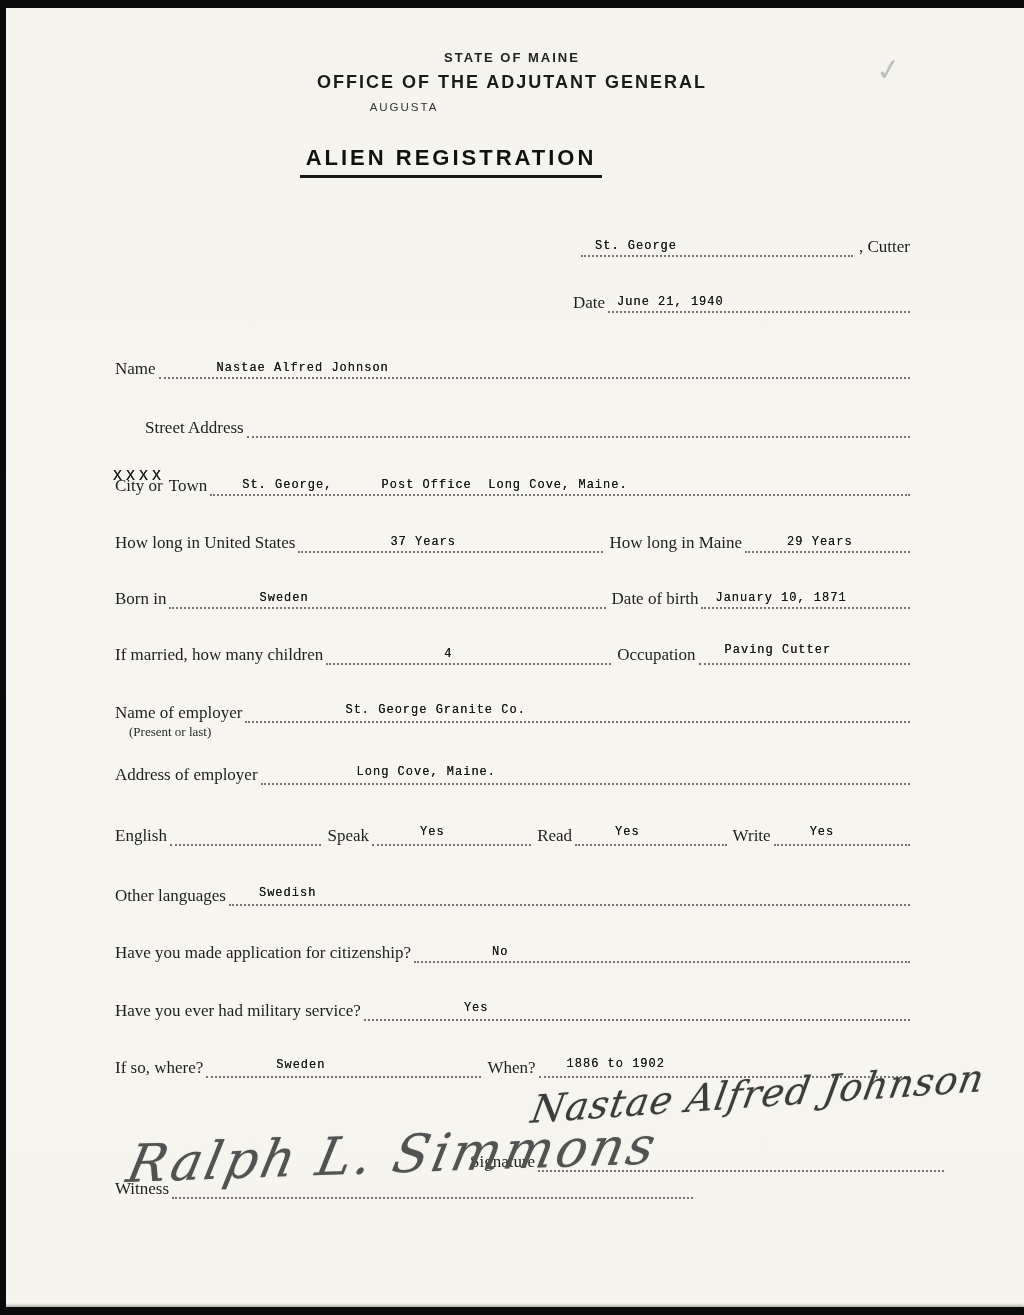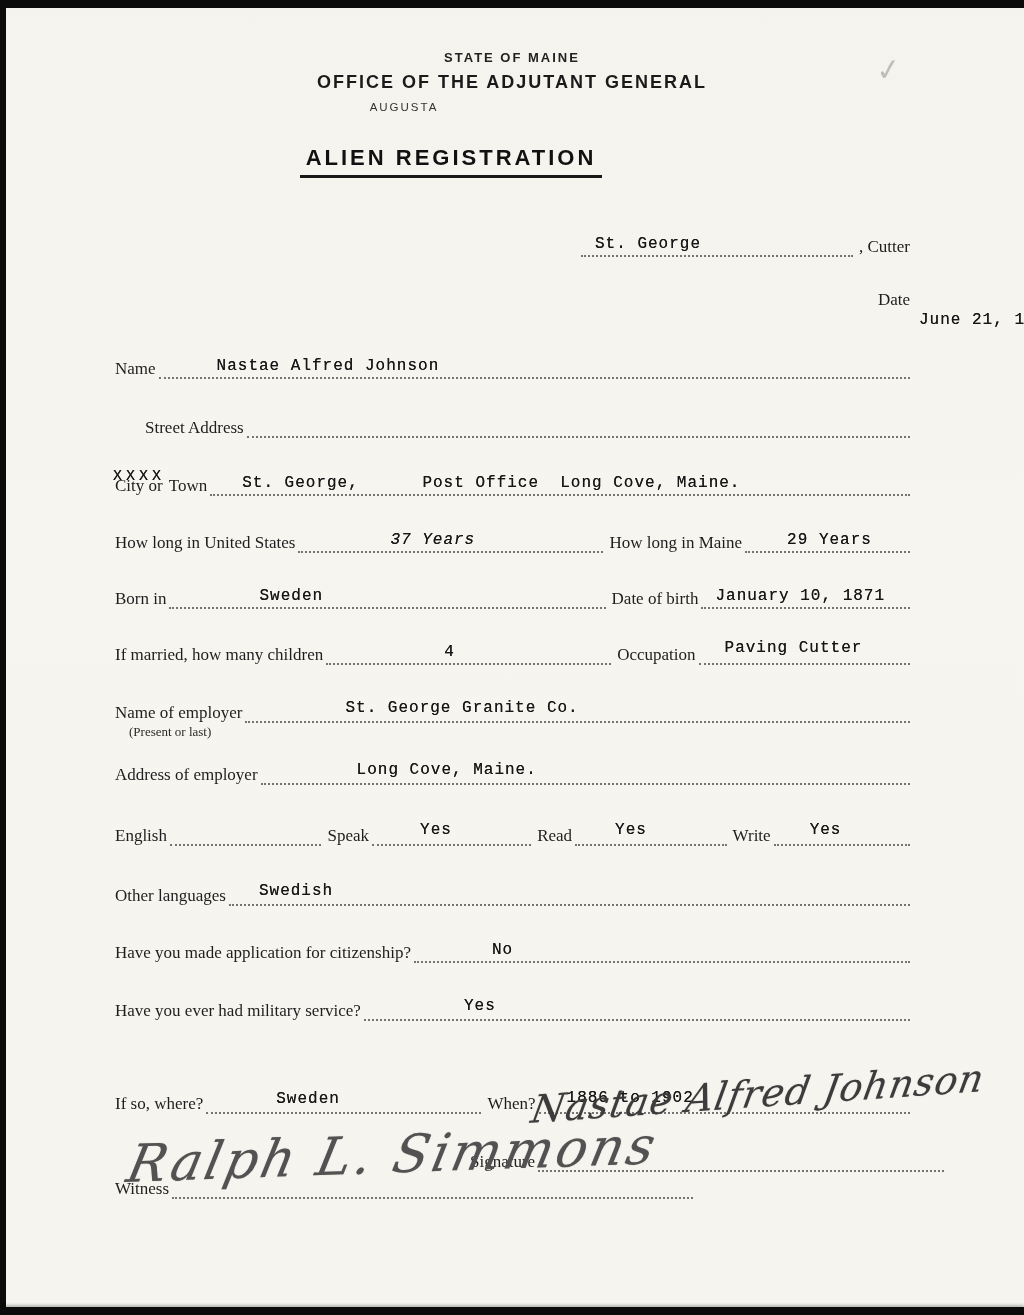--- a/index.html
+++ b/index.html
@@ -29,21 +29,21 @@
   .title-wrap{position:absolute;left:0;top:145px;width:902px;text-align:center;}
   .title{display:inline-block;font-family:"Liberation Sans",sans-serif;font-weight:bold;
       font-size:22px;letter-spacing:3px;color:#111;border-bottom:3px solid #181818;padding:0 6px 4px 6px;}
   .checkmark{position:absolute;left:876px;top:52px;font-size:30px;color:#bdbdbd;
       transform:rotate(-8deg);font-family:"DejaVu Sans",sans-serif;}
 
   .frow{position:absolute;left:115px;right:114px;display:flex;align-items:flex-end;}
   .lbl{font-size:17px;color:#1e1e1e;white-space:nowrap;flex:0 0 auto;line-height:20px;}
   .line{flex:1 1 auto;position:relative;border-bottom:2px dotted #767472;height:21px;margin-left:3px;}
   .typed{position:absolute;bottom:2px;font-family:"Liberation Mono",monospace;
-      font-size:16px;letter-spacing:1px;color:#161616;white-space:pre;
+      font-size:12px;letter-spacing:1px;color:#161616;white-space:pre;
       text-shadow:0 0 .6px rgba(10,10,10,.8);}
   .suffix{font-size:17px;white-space:nowrap;margin-left:6px;line-height:20px;flex:0 0 auto;}
   .midlbl{margin-left:6px;}
   .stack{display:flex;flex-direction:column;margin-bottom:-17px;}
   .stack .sub{font-size:13px;color:#2a2a2a;padding-left:14px;line-height:17px;}
 
   .hand{position:absolute;font-family:"DejaVu Serif",serif;font-style:italic;
       white-space:nowrap;transform-origin:left bottom;text-shadow:0 0 1px rgba(40,40,40,.35);}
   .hand-sig{left:528px;top:1088px;font-size:38px;color:#3c3c3c;
       transform:rotate(-4deg) skewX(-14deg);letter-spacing:1px;}
@@ -67,21 +67,21 @@
   </div>
   <div class="checkmark">✓</div>
 
   <div class="frow" style="top:234px;left:578px;">
     <span class="line">
       <span class="typed" style="left:14px;">St. George</span>
     </span>
     <span class="suffix">, Cutter</span>
   </div>
 
-  <div class="frow" style="top:290px;left:573px;flex-direction:column;">
+  <div class="frow" style="top:290px;left:573px;">
     <span class="lbl">Date</span>
     <span class="line">
       <span class="typed" style="left:9px;">June 21, 1940</span>
     </span>
   </div>
 
   <div class="frow" style="top:356px;">
     <span class="lbl">Name</span>
     <span class="line">
       <span class="typed" style="left:58px;">Nastae Alfred Johnson</span>
@@ -101,21 +101,21 @@
       <span class="typed" style="position:absolute;left:-2px;top:-9px;bottom:auto;letter-spacing:4px;font-size:15px;">XXXX</span>
     </span>
     <span class="lbl midlbl">Town</span>
     <span class="line">
       <span class="typed" style="left:32px;">St. George,      Post Office  Long Cove, Maine.</span>
     </span>
   </div>
 
   <div class="frow" style="top:530px;">
     <span class="lbl">How long in United States</span>
-    <span class="line" style="flex-grow:1.85;font-style:italic;">
+    <span class="line" style="flex-grow:1.85;">
       <span class="typed" style="left:92px;">37 Years</span>
     </span>
     <span class="lbl midlbl">How long in Maine</span>
     <span class="line" style="flex-grow:1;">
       <span class="typed" style="left:42px;">29 Years</span>
     </span>
   </div>
 
   <div class="frow" style="top:586px;">
     <span class="lbl">Born in</span>
@@ -187,21 +187,21 @@
     </span>
   </div>
 
   <div class="frow" style="top:998px;">
     <span class="lbl">Have you ever had military service?</span>
     <span class="line">
       <span class="typed" style="left:100px;bottom:4px;">Yes</span>
     </span>
   </div>
 
-  <div class="frow" style="top:1055px;margin-top:36px;">
+  <div class="frow" style="top:1055px;">
     <span class="lbl">If so, where?</span>
     <span class="line" style="flex-grow:1;">
       <span class="typed" style="left:70px;bottom:4px;">Sweden</span>
     </span>
     <span class="lbl midlbl">When?</span>
     <span class="line" style="flex-grow:1.35;">
       <span class="typed" style="left:28px;bottom:5px;">1886 to 1902</span>
     </span>
   </div>
 

